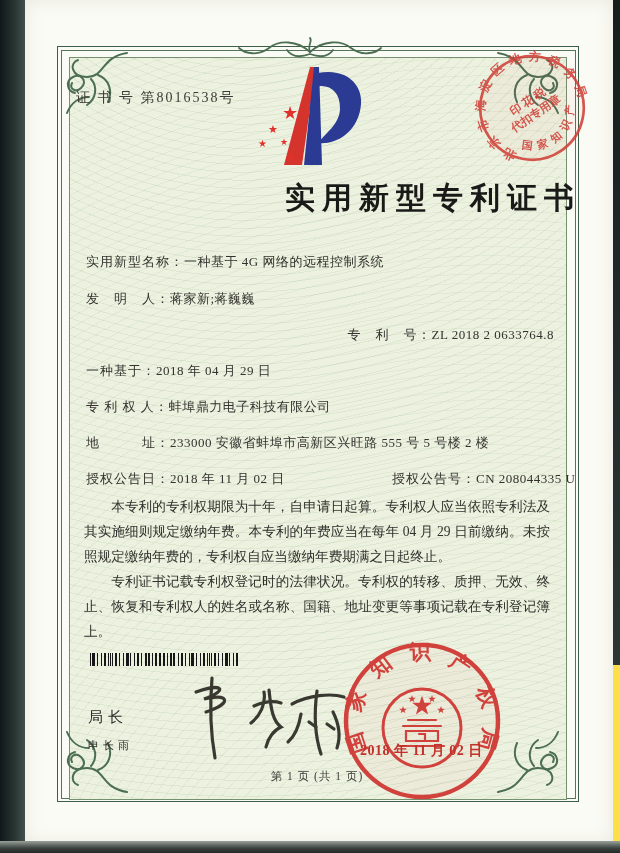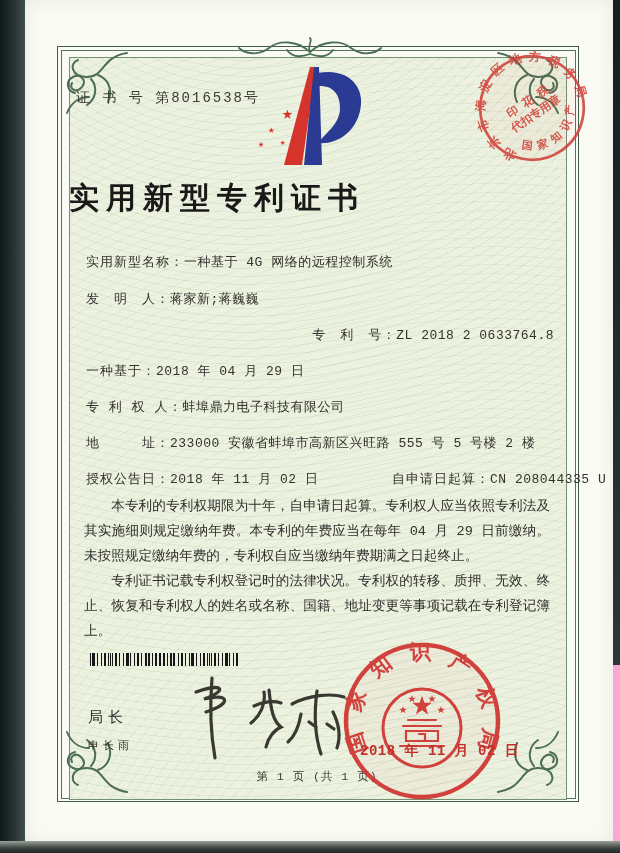--- a/index.html
+++ b/index.html
@@ -1,38 +1,38 @@
 <!DOCTYPE html>
 <html><head>
 <meta charset="utf-8">
 <style>
   html,body{margin:0;padding:0;background:#d9dad2;}
-  .page{position:relative;width:620px;height:853px;overflow:hidden;background:#f9a8d4;
-        font-family:Liberation Mono, monospace;color:#2e2d2a;}
+  .page{position:relative;width:620px;height:853px;overflow:hidden;background:#fde047;
+        font-family:Liberation Serif, serif;color:#2e2d2a;}
   .abs{position:absolute;}
   
   .edge-left{left:0;top:0;width:25px;height:100%;background:linear-gradient(90deg,#10181a 0%,#273331 55%,#41504d 100%);}
   .edge-right{right:0;top:0;width:7px;height:78%;background:linear-gradient(180deg,#161e1c,#2c3734);}
   .edge-bottom{left:0;bottom:0;width:100%;height:12px;background:linear-gradient(180deg,#9aa099 0%,#3a423f 60%,#222927 100%);}
   .paper{left:25px;top:0;width:588px;height:843px;background:#fbfbf5;box-shadow:inset 0 0 18px rgba(120,130,110,.15);}
   
   .frame{left:57px;top:46px;width:520px;height:754px;border:1.6px solid #3f5e49;}
   .frame::after{content:"";position:absolute;inset:2.5px;border:1px solid #55745c;}
   
   .panel{left:69px;top:57px;width:496px;height:741px;border:1px solid #74906f;
     background-color:#edf2e0;
     background-image:
       repeating-radial-gradient(circle at 35% -30%, rgba(140,175,130,.16) 0 1px, transparent 1px 8px),
       repeating-radial-gradient(circle at 85% 130%, rgba(140,175,130,.12) 0 1px, transparent 1px 9px);}
   .flourish{width:70px;height:70px;color:#4c6e53;z-index:4;}
   .topornament{left:235px;top:36px;width:150px;height:28px;color:#4c6e53;z-index:4;}
   
   .certno{left:76px;top:89px;font-size:14px;letter-spacing:2px;color:#3b3a36;z-index:5;}
   .logo{left:252px;top:63px;width:116px;height:106px;z-index:5;}
-  .title{left:69px;top:178px;width:512px;text-align:left;font-size:30px;font-weight:700;
+  .title{left:69px;top:178px;width:512px;text-align:right;font-size:30px;font-weight:700;
          letter-spacing:7px;color:#191918;z-index:5;}
   .row{left:86px;width:468px;font-size:13px;color:#33322e;z-index:5;white-space:nowrap;}
   .row .lbl{letter-spacing:1px;}
   .row .val{letter-spacing:.5px;}
   .pair2{position:absolute;left:306px;top:0;white-space:nowrap;}
   .bodytext{left:84px;top:494px;width:466px;font-size:13.6px;line-height:25px;
             text-align:justify;color:#30302c;z-index:5;}
   .bodytext p{margin:0;text-indent:2em;}
   .barcode{left:90px;top:653px;width:148px;height:13px;z-index:5;
     background:
@@ -131,21 +131,21 @@
   </div>
   <div class="abs row" style="top:398px;">
     <span class="lbl">专 利 权 人：</span><span class="val">蚌埠鼎力电子科技有限公司</span>
   </div>
   <div class="abs row" style="top:434px;">
     <span class="lbl">地　　　址：</span><span class="val">233000 安徽省蚌埠市高新区兴旺路 555 号 5 号楼 2 楼</span>
   </div>
   <div class="abs row" style="top:470px;">
     <span class="lbl">授权公告日：</span><span class="val">2018 年 11 月 02 日</span>
     <span class="pair2">
-      <span class="lbl">自申请日起算：</span><span class="val">CN 208044335 U</span>
+      <span class="lbl">授权公告号：</span><span class="val">CN 208044335 U</span>
     </span>
   </div>
 
   <div class="abs bodytext">
     <p>本专利的专利权期限为十年，自申请日起算。专利权人应当依照专利法及其实施细则规定缴纳年费。本专利的年费应当在每年 04 月 29 日前缴纳。未按照规定缴纳年费的，专利权自应当缴纳年费期满之日起终止。</p>
     <p>专利证书记载专利权登记时的法律状况。专利权的转移、质押、无效、终止、恢复和专利权人的姓名或名称、国籍、地址变更等事项记载在专利登记簿上。</p>
   </div>
 
   <div class="abs barcode"></div>
 

